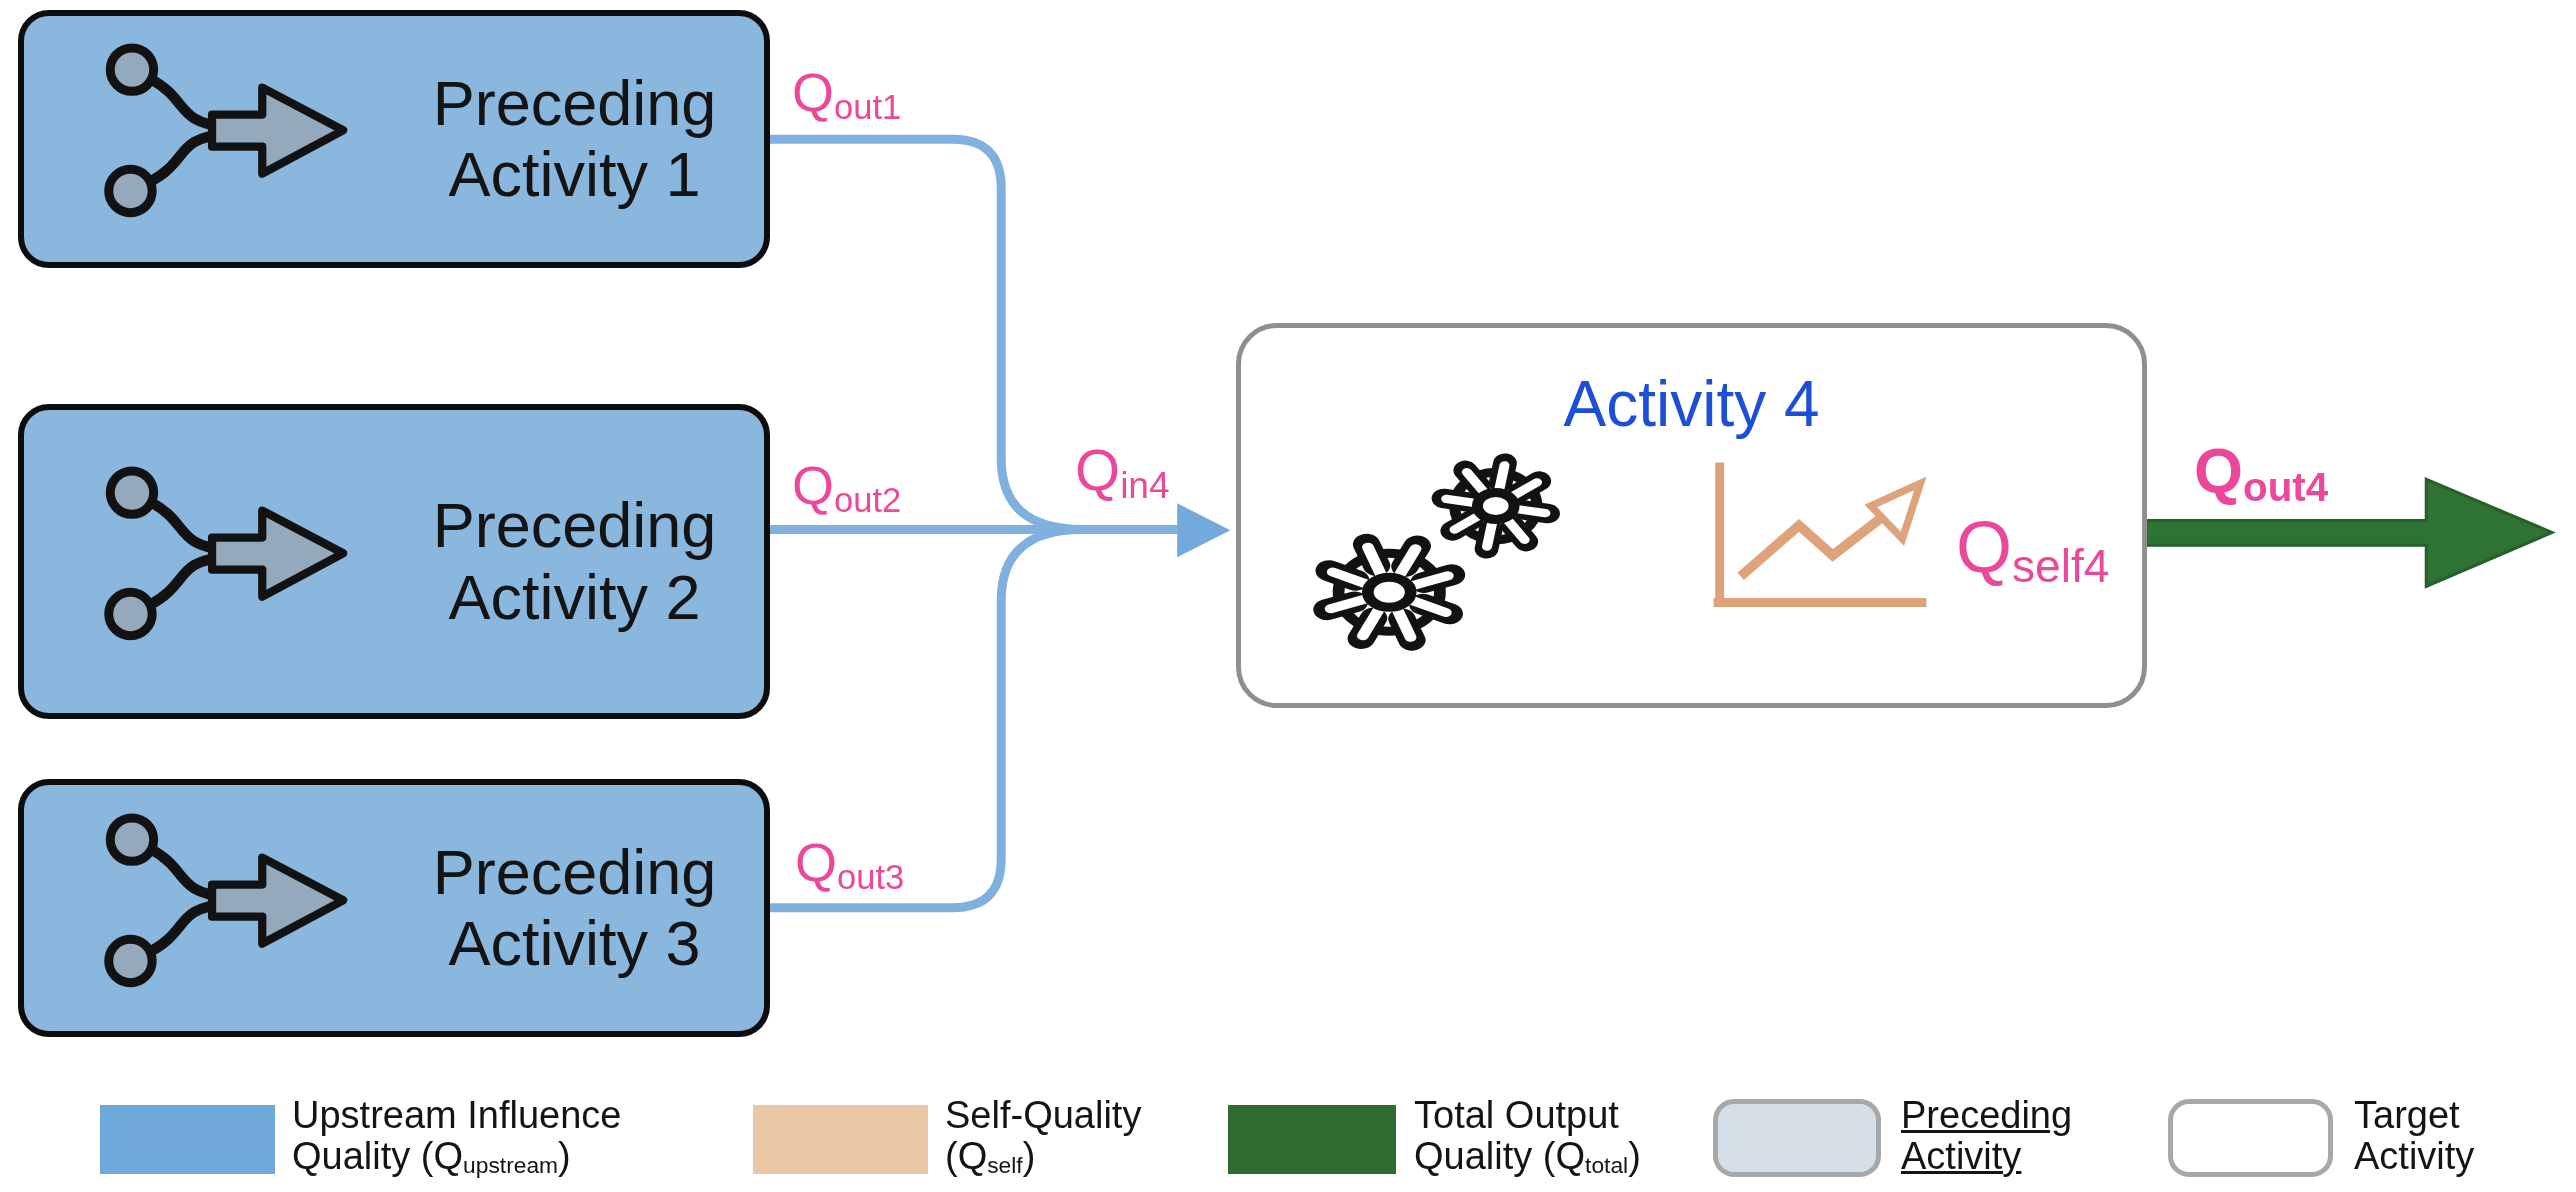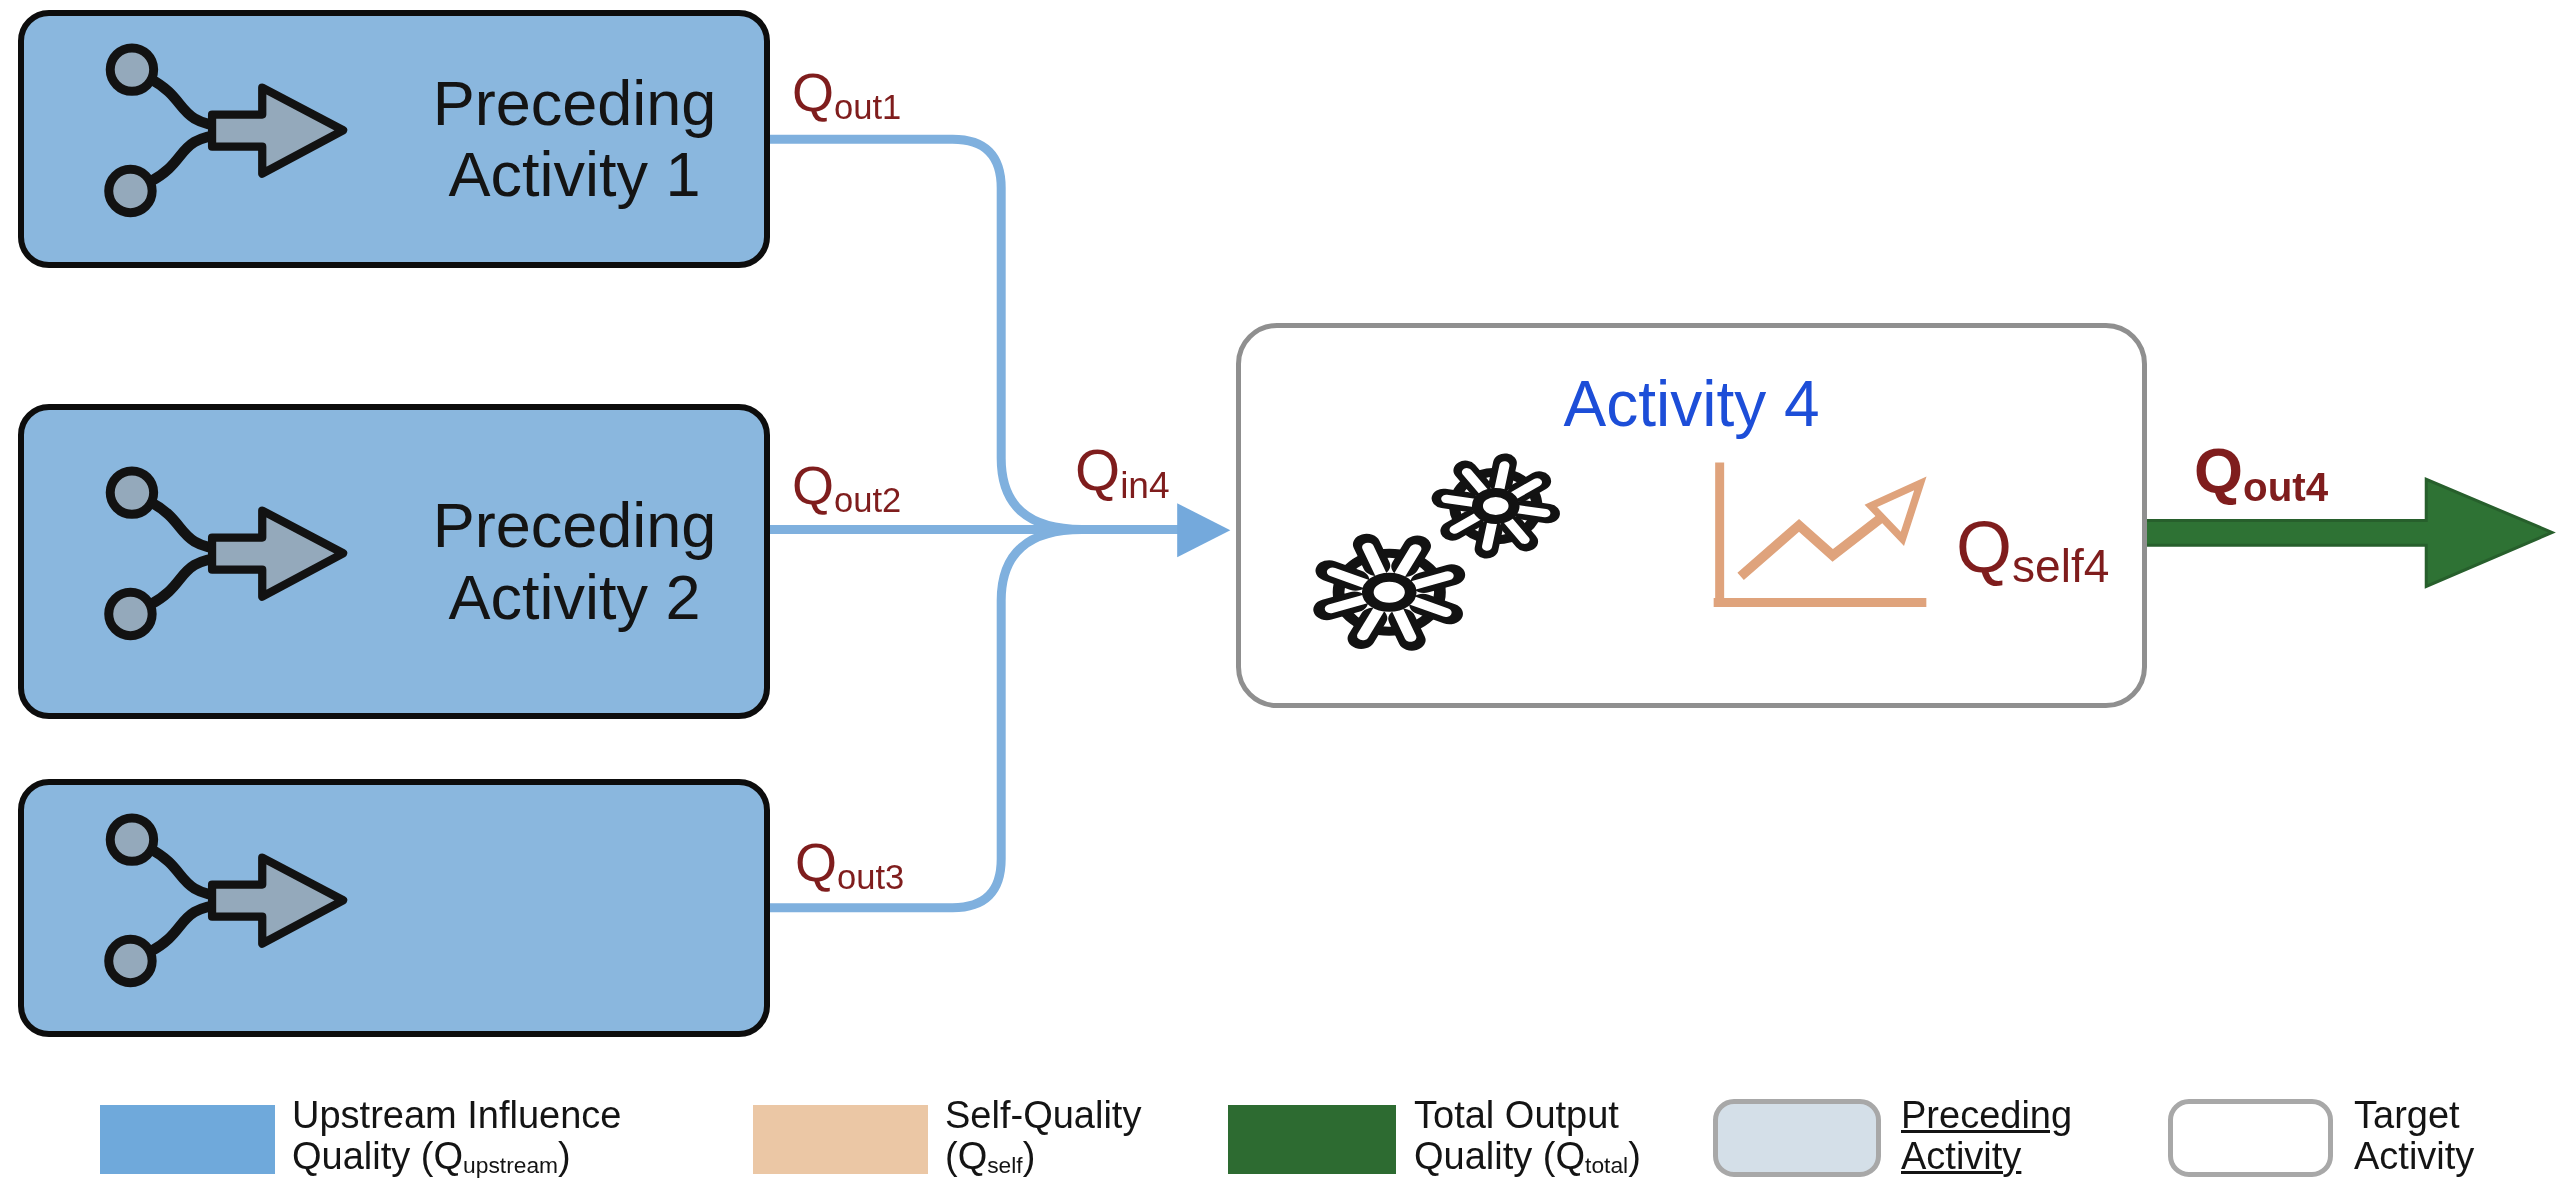--- a/index.html
+++ b/index.html
@@ -42,21 +42,21 @@
     border-radius:41px;
     box-sizing:border-box;
   }
   .tbox-title{
     position:absolute;left:0;top:39px;width:100%;
     text-align:center;
     font-size:64px;color:#1d4ed8;
   }
 
   
-  .qlabel{position:absolute;line-height:1;font-size:54px;color:#7f1d1d;white-space:nowrap;}
+  .qlabel{position:absolute;line-height:1;font-size:54px;color:#ec4899;white-space:nowrap;}
   .qlabel .sub{font-size:0.64em;position:relative;top:0.22em;}
   .qlabel.qin{font-size:58px;}
   .qlabel.qself{font-size:72px;margin-left:12px;}
   .qlabel.qout4{font-size:63px;font-weight:bold;}
 
   
   .swatch{position:absolute;box-sizing:border-box;}
   .swatch.flat{top:1105px;height:69px;}
   .swatch.outlined{top:1099px;height:78px;border:5.2px solid #a8a8a8;border-radius:21px;}
   .leg-label{
@@ -103,20 +103,21 @@
   </div>
 
   <div class="pbox" style="top:779px;">
     <svg class="merge-icon" width="322" height="195" viewBox="0 0 430 260">
       <circle cx="48" cy="38" r="29" fill="var(--icon-gray)" stroke="var(--icon-stroke)" stroke-width="12"></circle>
       <circle cx="46" cy="200" r="29" fill="var(--icon-gray)" stroke="var(--icon-stroke)" stroke-width="12"></circle>
       <path d="M 72 50 C 125 78 105 108 172 114" fill="none" stroke="var(--icon-stroke)" stroke-width="14"></path>
       <path d="M 72 188 C 125 160 105 130 172 124" fill="none" stroke="var(--icon-stroke)" stroke-width="14"></path>
       <path d="M 155 98 H 222 V 62 L 330 119 L 222 177 V 141 H 155 Z" fill="var(--icon-gray)" stroke="var(--icon-stroke)" stroke-width="11" stroke-linejoin="round"></path>
     </svg>
+    <div class="pbox-title">Preceding Activity 3</div>
   </div>
 
   <div class="tbox">
     <div class="tbox-title">Activity 4</div>
   </div>
 
   <svg class="layer" style="left:1273px;top:431px;" width="315" height="315" viewBox="0 0 420 420">
     <g transform="translate(297,100) scale(1.22,1)">
       <circle r="45" fill="#ffffff" stroke="var(--icon-stroke)" stroke-width="12"></circle>
       <g stroke="var(--icon-stroke)" stroke-width="26" stroke-linecap="round">

